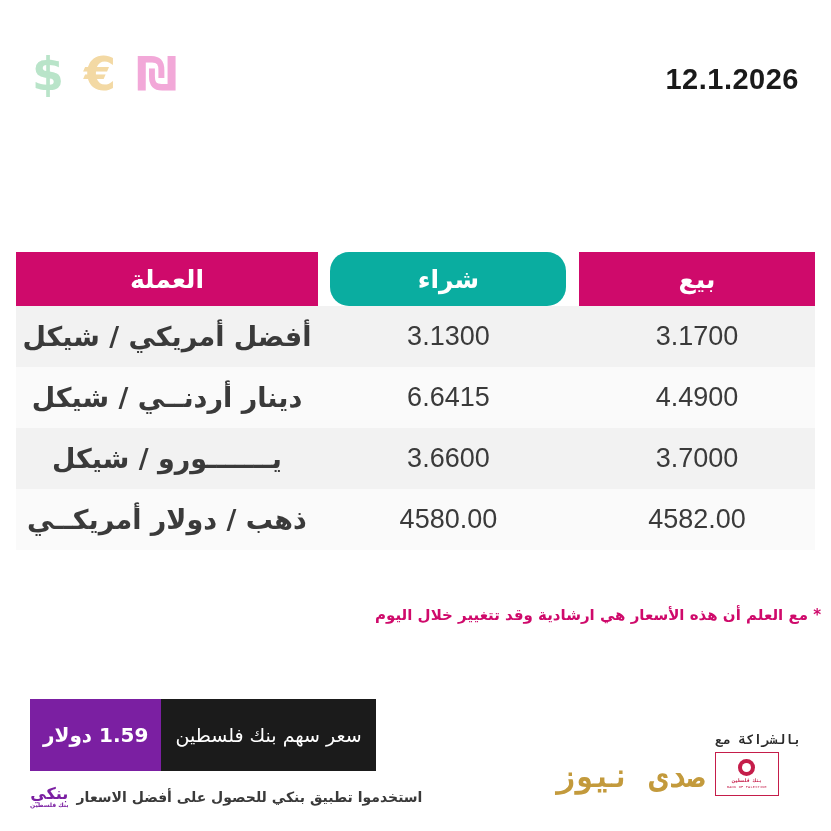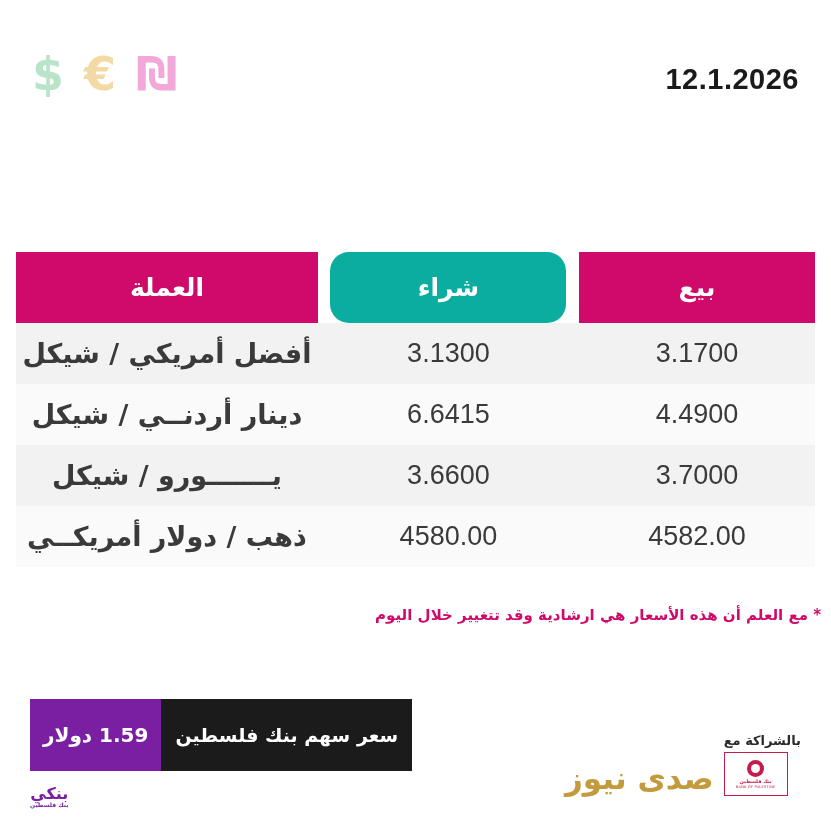--- a/index.html
+++ b/index.html
@@ -53,21 +53,21 @@
     top: 252px;
     left: 16px;
     right: 16px;
   }
   table.rates {
     width: 100%;
     border-collapse: collapse;
     table-layout: fixed;
   }
   table.rates th {
-    height: 71px;
+    height: 54px;
     font-size: 25px;
     font-weight: bold;
     color: #ffffff;
     vertical-align: middle;
   }
   th.col-sell { background: #cf0a6b; width: 30.5%; }
   th.col-buy  { background: #0aada0; width: 30.5%; border-radius: 19px; }
   th.col-name { background: #cf0a6b; width: 39%; }
   th.spacer-cell { background: #ffffff; padding: 0; }
 
@@ -137,20 +137,21 @@
     height: 140px;
   }
   .partner-block {
     position: absolute;
     right: 30px;
     bottom: 35px;
     display: flex;
     align-items: flex-end;
     gap: 10px;
     direction: rtl;
+    font-family: Liberation Mono, monospace;
   }
   .partner-label {
     font-size: 13px;
     color: #2b2b2b;
     font-weight: bold;
     margin-bottom: 4px;
   }
   .bop-logo {
     width: 64px;
     height: 44px;
@@ -193,21 +194,21 @@
     left: 30px;
     bottom: 60px;
     display: flex;
     align-items: stretch;
     direction: rtl;
   }
   .stock-dark {
     background: #1b1b1b;
     color: #ffffff;
     font-size: 19px;
-    font-weight: bold;
+    font-weight: normal;
     padding: 20px 14px;
     display: flex;
     align-items: center;
   }
   .stock-purple {
     background: #7b1fa2;
     color: #ffffff;
     font-size: 20px;
     font-weight: bold;
     padding: 24px 13px;
@@ -329,18 +330,19 @@
     </div>
     <div class="sada-logo">صدى نيوز</div>
   </div>
 
   <div class="stock-row">
     <div class="stock-dark">سعر سهم بنك فلسطين</div>
     <div class="stock-purple">1.59 دولار</div>
   </div>
 
   <div class="app-row">
+    <div class="app-note">استخدموا تطبيق بنكي للحصول على أفضل الاسعار</div>
     <div class="bankey">
       <span>بنكي</span>
       <small>بنك فلسطين</small>
     </div>
   </div>
 </div>
 
 </body></html>

